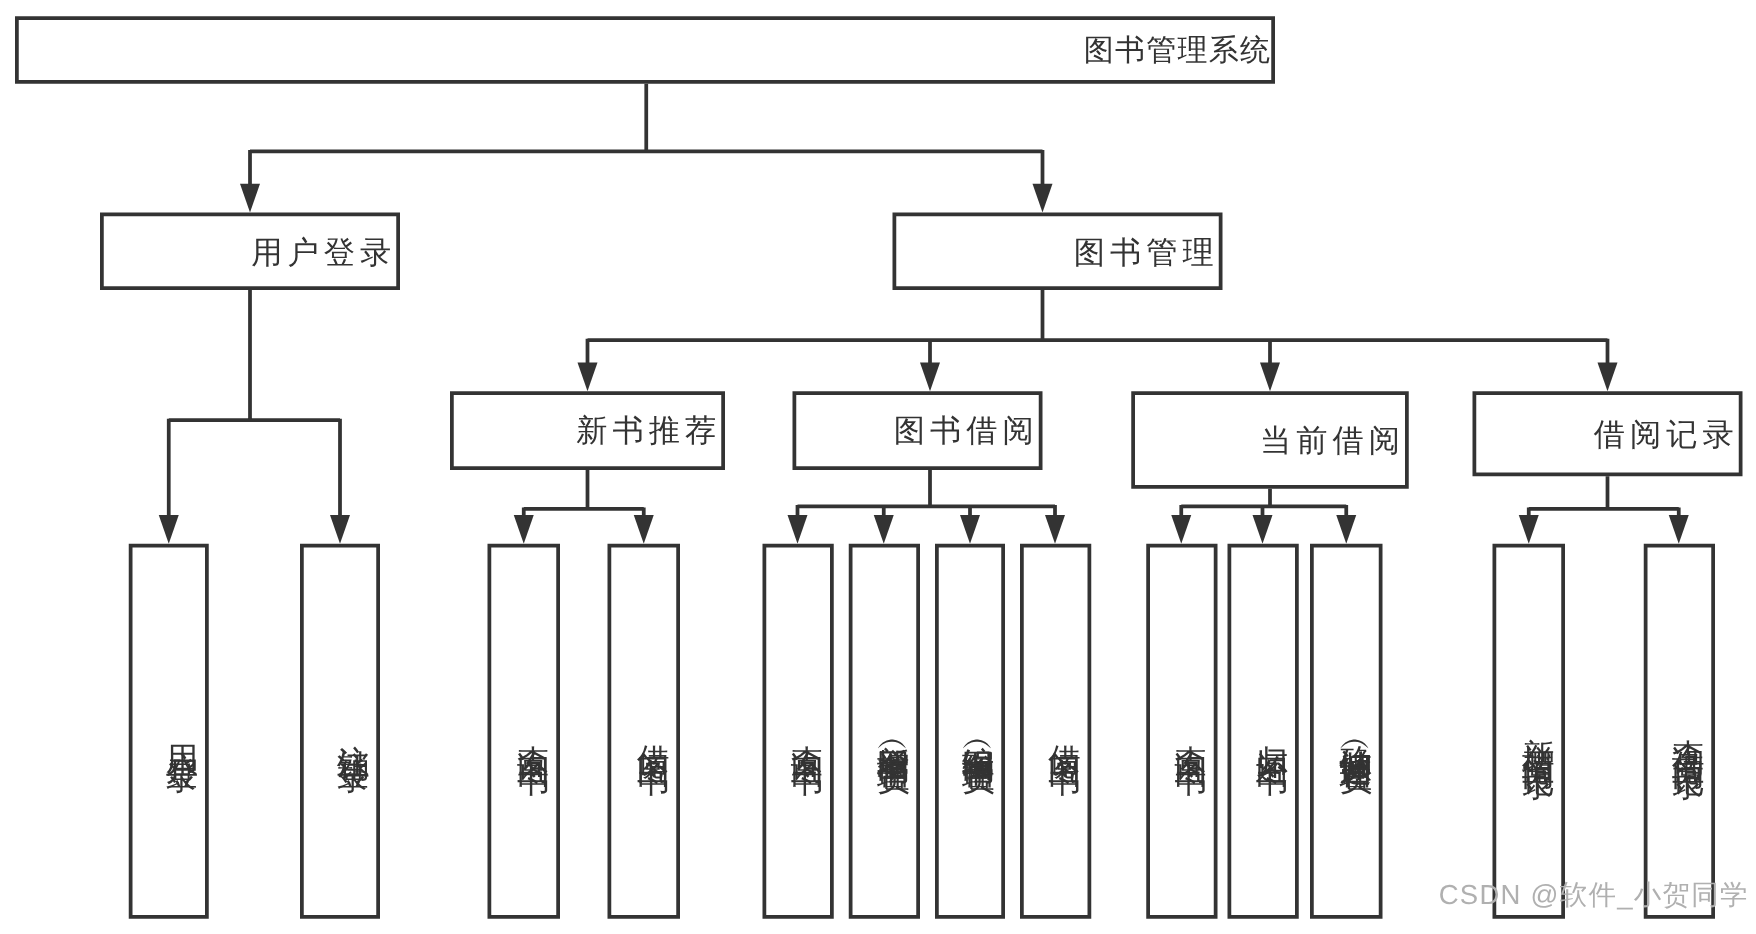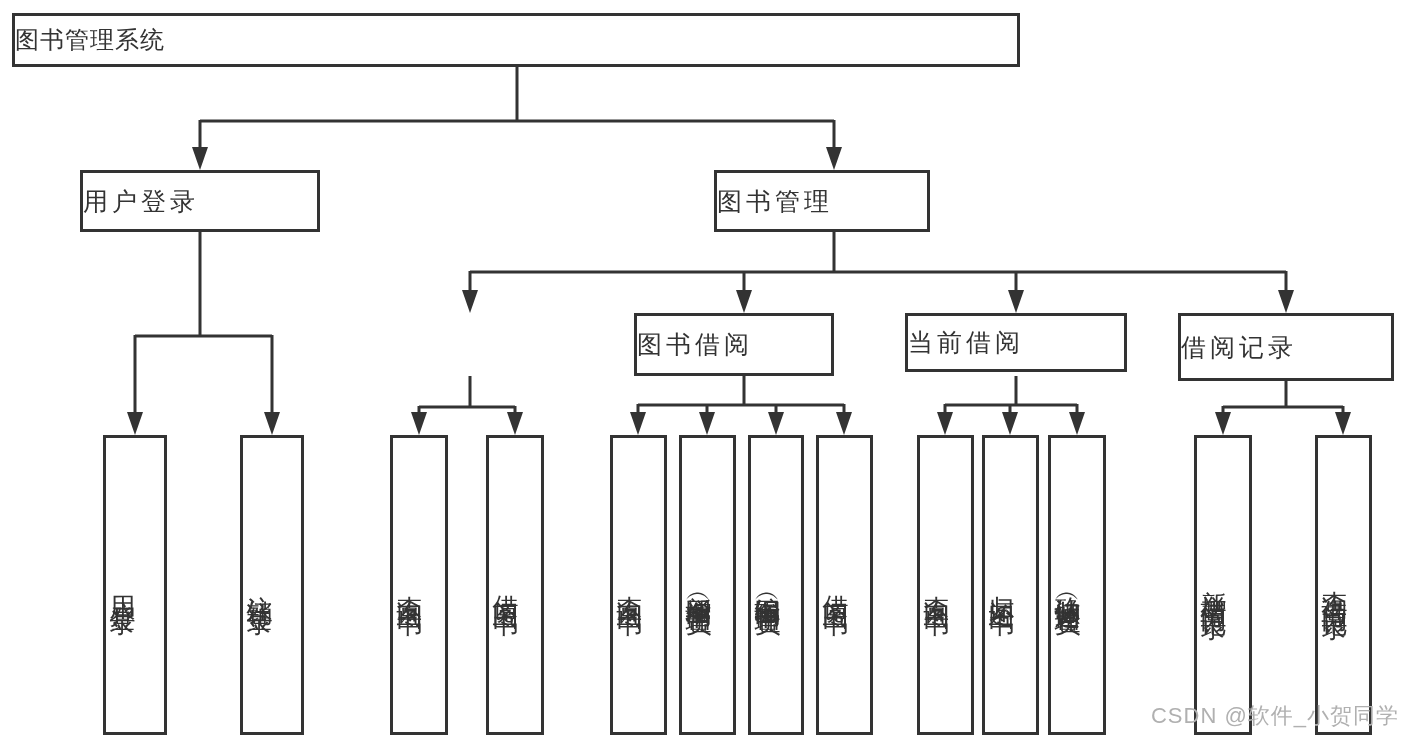--- a/index.html
+++ b/index.html
@@ -10,21 +10,21 @@
   .stage{
     position:relative; width:1405px; height:747px; background:var(--box-fill);
     font-family:"Liberation Sans","DejaVu Sans",sans-serif; overflow:hidden;
   }
   .connectors{position:absolute; left:0; top:0; width:1405px; height:747px;}
   .connectors path{stroke:var(--line); stroke-width:3; fill:none;}
   .connectors polygon{fill:var(--line); stroke:none;}
   .node{
     position:absolute; box-sizing:border-box; background:var(--box-fill);
     border:3px solid var(--box-border); color:var(--text);
-    display:flex; align-items:center; justify-content:flex-start;
+    display:flex; align-items:center; justify-content:flex-end;
     white-space:nowrap;
   }
   .h-node{font-size:25px; letter-spacing:4px;}
   .root-node{font-size:24px; letter-spacing:1px;}
   .v-node{font-size:26px;}
   .v-node .label{writing-mode:vertical-rl; text-orientation:mixed;}
   .v-short .label{letter-spacing:5px;}
   .v-mid .label{letter-spacing:5px;}
   .v-long .label{letter-spacing:2px;}
   .watermark{
@@ -75,28 +75,31 @@
     </g>
   </svg>
 
   <div class="node h-node root-node" style="left:12px; top:13px; width:1008px; height:54px;">
     <span class="label">图书管理系统</span>
   </div>
 
   <div class="node h-node" style="left:80px; top:170px; width:240px; height:62px;">
     <span class="label">用户登录</span>
   </div>
-  <div class="node h-node" style="left:714px; top:170px; width:216px; height:62px;">
+  <div class="node h-node" style="left:714px; top:170px; width:264px; height:62px;">
     <span class="label">图书管理</span>
   </div>
 
+  <div class="node h-node" style="left:360px; top:313px; width:220px; height:63px;">
+    <span class="label">新书推荐</span>
+  </div>
   <div class="node h-node" style="left:634px; top:313px; width:200px; height:63px;">
     <span class="label">图书借阅</span>
   </div>
-  <div class="node h-node" style="left:905px; top:313px; width:222px; height:59px;">
+  <div class="node h-node" style="left:905px; top:313px; width:222px; height:78px;">
     <span class="label">当前借阅</span>
   </div>
   <div class="node h-node" style="left:1178px; top:313px; width:216px; height:68px;">
     <span class="label">借阅记录</span>
   </div>
 
   <div class="node v-node v-short" style="left:103px; top:435px; width:64px; height:300px;">
     <span class="label">用户登录</span>
   </div>
   <div class="node v-node v-short" style="left:240px; top:435px; width:64px; height:300px;">

